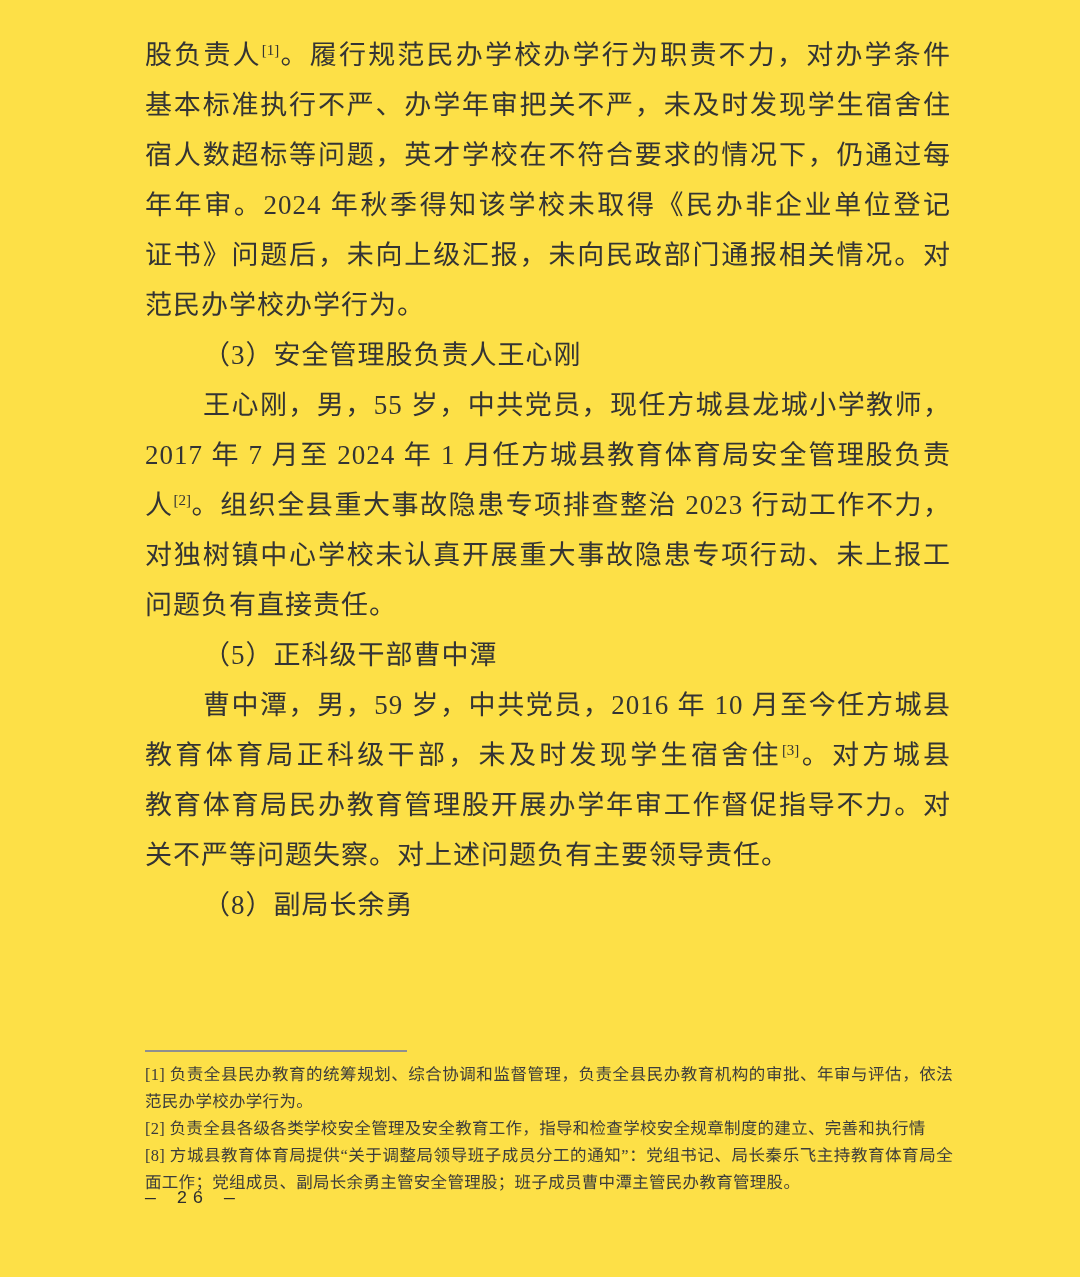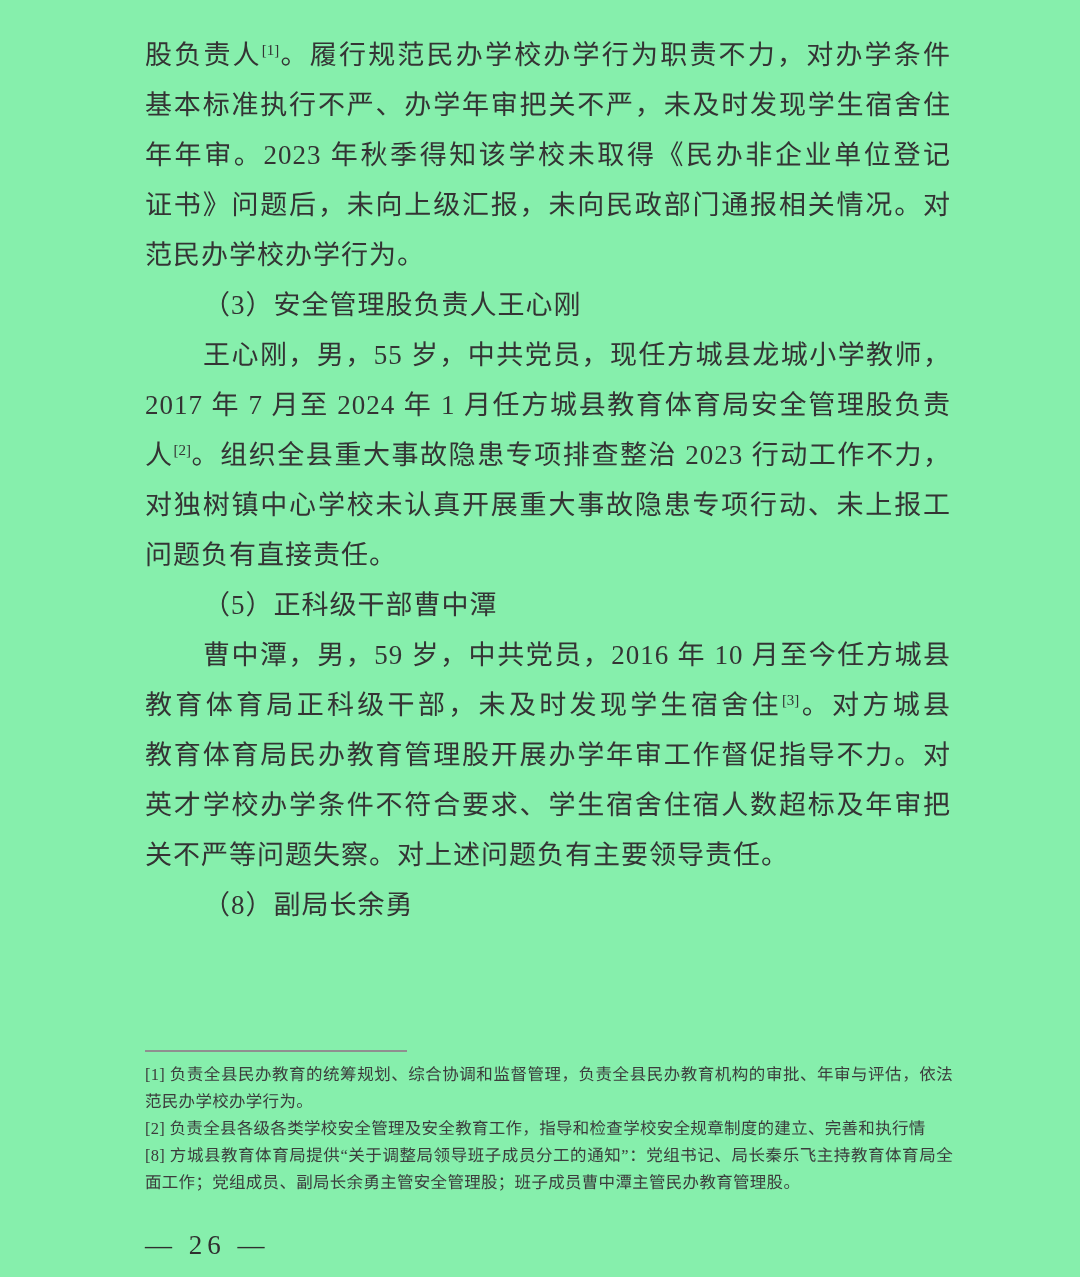--- a/index.html
+++ b/index.html
@@ -5,21 +5,21 @@
   html, body {
     margin: 0;
     padding: 0;
     background: #ffffff;
     font-family: "Liberation Serif", "DejaVu Serif", serif;
   }
   .page {
     position: relative;
     width: 1080px;
     height: 1277px;
-    background: #86efac;
+    background: #fde047;
     overflow: hidden;
     color: #323232;
   }
   
   .body-text {
     position: absolute;
     left: 145px;
     top: 30px;
     width: 806px;
     font-size: 27px;
@@ -70,48 +70,49 @@
   }
   .fline.just {
     text-align: justify;
     text-align-last: justify;
     text-justify: inter-character;
   }
   
   .page-footer {
     position: absolute;
     left: 145px;
-    top: 1230px;
-    font-size: 27px;
+    top: 1188px;
+    font-size: 18px;
     letter-spacing: 5px;
     color: #2f2f2f;
+    font-family: Liberation Mono, monospace;
   }
 </style>
 </head>
 <body>
 
 <div class="page">
 
   <div class="body-text">
     <div class="line just"><span>股负责人</span><sup class="fn-ref">[1]</sup><span>。履行规范民办学校办学行为职责不力，对办学条件</span></div>
     <div class="line just"><span>基本标准执行不严、办学年审把关不严，未及时发现学生宿舍住</span></div>
-    <div class="line just"><span>年年审。2023 年秋季得知该学校未取得《民办非企业单位登记</span></div>
+    <div class="line just"><span>宿人数超标等问题，英才学校在不符合要求的情况下，仍通过每</span></div>
+    <div class="line just"><span>年年审。2024 年秋季得知该学校未取得《民办非企业单位登记</span></div>
     <div class="line just"><span>证书》问题后，未向上级汇报，未向民政部门通报相关情况。对</span></div>
     <div class="line"><span>范民办学校办学行为。</span></div>
     <div class="line indent"><span>（3）安全管理股负责人王心刚</span></div>
     <div class="line just indent"><span>王心刚，男，55 岁，中共党员，现任方城县龙城小学教师，</span></div>
     <div class="line just"><span>2017 年 7 月至 2024 年 1 月任方城县教育体育局安全管理股负责</span></div>
     <div class="line just"><span>人</span><sup class="fn-ref">[2]</sup><span>。组织全县重大事故隐患专项排查整治 2023 行动工作不力，</span></div>
     <div class="line just"><span>对独树镇中心学校未认真开展重大事故隐患专项行动、未上报工</span></div>
     <div class="line"><span>问题负有直接责任。</span></div>
     <div class="line indent"><span>（5）正科级干部曹中潭</span></div>
     <div class="line just indent"><span>曹中潭，男，59 岁，中共党员，2016 年 10 月至今任方城县</span></div>
     <div class="line just"><span>教育体育局正科级干部，未及时发现学生宿舍住</span><sup class="fn-ref">[3]</sup><span>。对方城县</span></div>
     <div class="line just"><span>教育体育局民办教育管理股开展办学年审工作督促指导不力。对</span></div>
-    <div class="line just"><span>英才学校办学条件不符合要求、学生宿舍住宿人数超标及年审把</span></div>
     <div class="line"><span>关不严等问题失察。对上述问题负有主要领导责任。</span></div>
     <div class="line indent"><span>（8）副局长余勇</span></div>
   </div>
 
   <div class="footnote-divider"></div>
 
   <div class="footnotes">
     <div class="fline just"><span>[1] 负责全县民办教育的统筹规划、综合协调和监督管理，负责全县民办教育机构的审批、年审与评估，依法规</span></div>
     <div class="fline"><span>范民办学校办学行为。</span></div>
     <div class="fline"><span>[2] 负责全县各级各类学校安全管理及安全教育工作，指导和检查学校安全规章制度的建立、完善和执行情况。</span></div>

